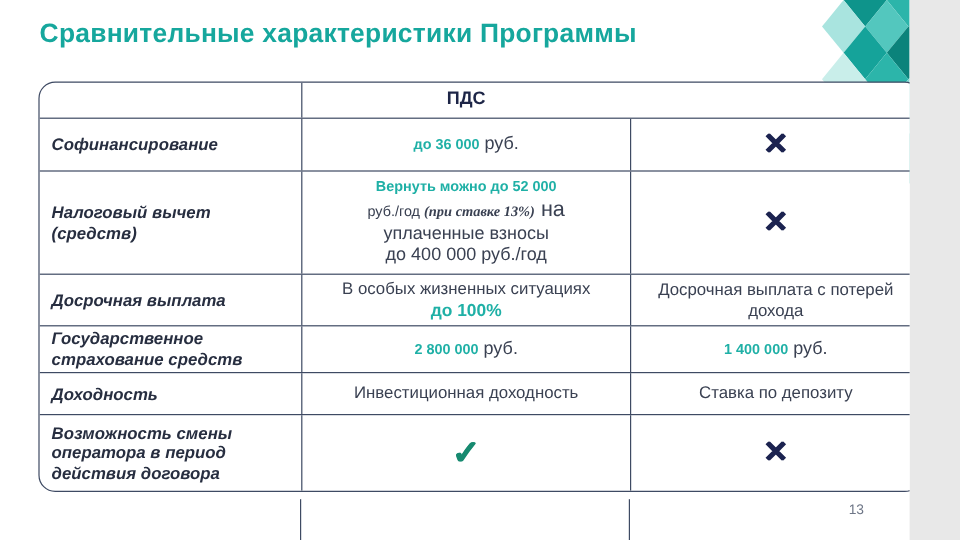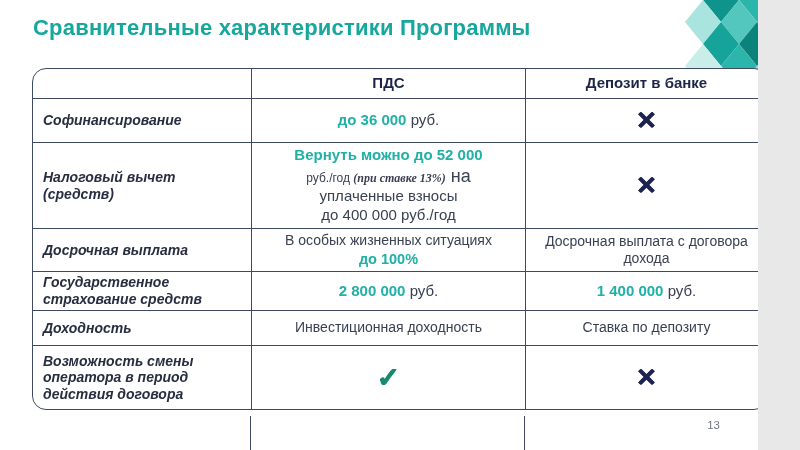--- a/index.html
+++ b/index.html
@@ -27,21 +27,21 @@
   }
   .cell.feature {
     border-left:none; align-items:flex-start; text-align:left;
     padding-left:10px; padding-right:6px;
     font-weight:bold; color:#272E40; font-size:14px; line-height:1.18;font-style:italic;
   }
   .h-head { height:29px; }  .h-r1 { height:44px; }  .h-r2 { height:86px; }
   .h-r3 { height:43px; }    .h-r4 { height:39px; }  .h-r5 { height:35px; }
   .h-r6 { height:64px; }
   .head-cell { font-weight:bold; color:#1D2547; font-size:15px; }
-  .teal-b { color:#1FB0A6; font-weight:bold; font-size:15px; }
+  .teal-b { color:#1FB0A6; font-weight:bold; font-size:12px; }
   .dark { color:#3A4152; font-size:15px; }
   .note { font-size:10.5px; color:#3A4152; margin-top:2px; }
   .small { font-size:12px; }
   .ital { font-style:italic; font-weight:600;font-family:Liberation Serif, serif; }
   .mid { font-size:18px; }
   .cross-mark {
     color:#1C2350; font-size:25px; font-weight:900; line-height:1;
     text-shadow:0.6px 0 0 currentColor, -0.6px 0 0 currentColor;
   }
   .check-mark {
@@ -79,21 +79,20 @@
     <polygon points="121,132 139,110 157,132 139,154" fill="#2CB5AA"></polygon>
   </svg>
 
   <div class="title">Сравнительные характеристики Программы</div>
 
   <div class="cmp-table">
 
     <div class="t-row h-head">
       <div class="cell feature"></div>
       <div class="cell head-cell">ПДС</div>
-      <div class="cell head-cell">Депозит в банке</div>
     </div>
 
     <div class="t-row h-r1">
       <div class="cell feature">Софинансирование</div>
       <div class="cell">
         <div><span class="teal-b">до 36 000</span><span class="dark"> руб.</span></div>
       </div>
       <div class="cell">
         <span class="cross-mark">✕</span>
       </div>
@@ -115,21 +114,21 @@
       </div>
     </div>
 
     <div class="t-row h-r3">
       <div class="cell feature">Досрочная выплата</div>
       <div class="cell">
         <div>В особых жизненных ситуациях</div>
         <div class="teal-b" style="font-size:14.5px">до 100%</div>
       </div>
       <div class="cell">
-        <div>Досрочная выплата с договора</div>
+        <div>Досрочная выплата с потерей</div>
         <div>дохода</div>
       </div>
     </div>
 
     <div class="t-row h-r4">
       <div class="cell feature">
         <div>Государственное</div>
         <div>страхование средств</div>
       </div>
       <div class="cell">

